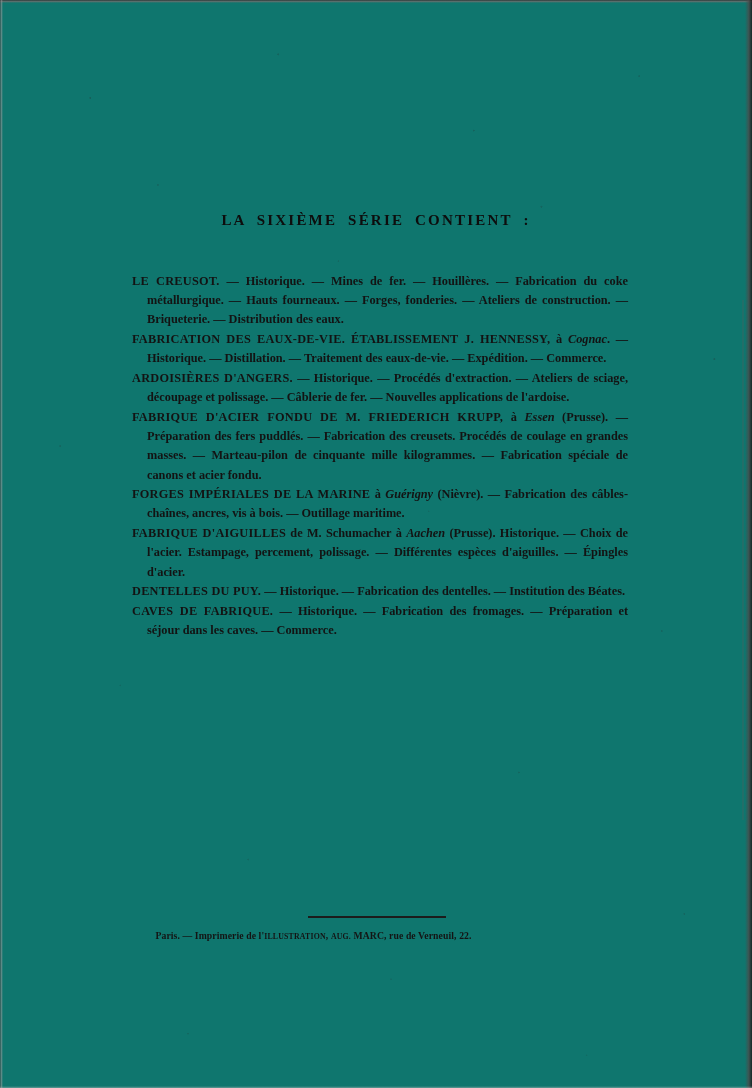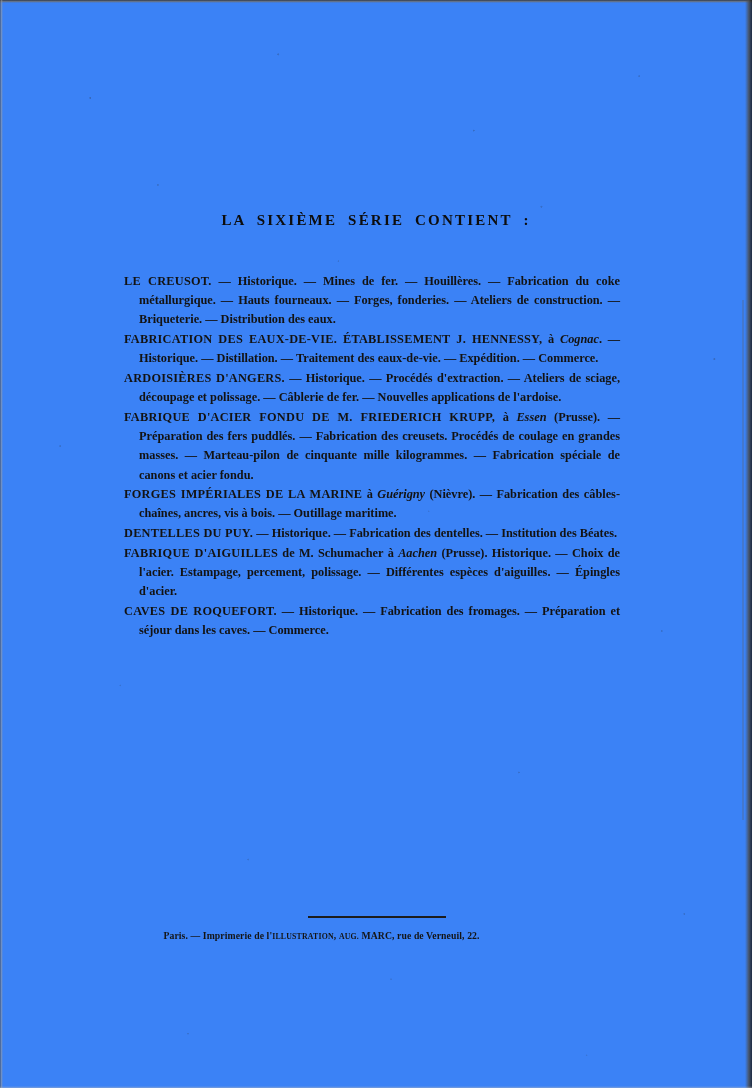--- a/index.html
+++ b/index.html
@@ -4,21 +4,21 @@
 <style>
   html, body {
     margin: 0;
     padding: 0;
     background: #ffffff;
   }
   .page {
     position: relative;
     width: 752px;
     height: 1088px;
-    background: #3b82f6;
+    background: #0f766e;
     overflow: hidden;
     font-family: "Liberation Serif", "DejaVu Serif", serif;
     color: #101010;
   }
 
   
   .edge-top {
     position: absolute;
     left: 0; top: 0;
     width: 752px; height: 3px;
@@ -88,21 +88,21 @@
     text-align: center;
     font-weight: bold;
     font-size: 15px;
     letter-spacing: 2.2px;
     word-spacing: 5px;
     color: #0d0d0d;
   }
 
   .toc {
     position: absolute;
-    left: 124px;
+    left: 132px;
     top: 272px;
     width: 496px;
   }
   .entry {
     font-size: 12.3px;
     line-height: 19.2px;
     text-align: justify;
     text-justify: inter-word;
     padding-left: 15px;
     text-indent: -15px;
@@ -122,21 +122,21 @@
   .rule {
     position: absolute;
     left: 308px;
     top: 916px;
     width: 138px;
     height: 2px;
     background: #1c1c1c;
   }
   .colophon {
     position: absolute;
-    left: 8px;
+    left: 0;
     top: 930px;
     width: 627px;
     text-align: center;
     font-size: 9.7px;
     font-weight: bold;
     color: #141414;
     letter-spacing: .1px;
   }
   .colophon .sc {
     font-size: 7.8px;
@@ -164,25 +164,25 @@
     <p class="entry"><span class="head">FABRICATION DES EAUX-DE-VIE. ÉTABLISSEMENT J. HENNESSY,</span><span> à </span><span class="it">Cognac</span><span>. — Historique. — Distillation. — Traitement des eaux-de-vie. — Expédition. — Commerce.</span></p>
 
 
     <p class="entry"><span class="head">ARDOISIÈRES D'ANGERS.</span><span> — Historique. — Procédés d'extraction. — Ateliers de sciage, découpage et polissage. — Câblerie de fer. — Nouvelles applications de l'ardoise.</span></p>
 
 
     <p class="entry"><span class="head">FABRIQUE D'ACIER FONDU DE M. FRIEDERICH KRUPP,</span><span> à </span><span class="it">Essen</span><span> (Prusse). — Préparation des fers puddlés. — Fabrication des creusets. Procédés de coulage en grandes masses. — Marteau-pilon de cinquante mille kilogrammes. — Fabrication spéciale de canons et acier fondu.</span></p>
 
     <p class="entry"><span class="head">FORGES IMPÉRIALES DE LA MARINE</span><span> à </span><span class="it">Guérigny</span><span> (Nièvre). — Fabrication des câbles-chaînes, ancres, vis à bois. — Outillage maritime.</span></p>
 
+    <p class="entry"><span class="head">FABRIQUE D'AIGUILLES</span><span> de M. Schumacher à </span><span class="it">Aachen</span><span> (Prusse). Historique. — Choix de l'acier. Estampage, percement, polissage. — Différentes espèces d'aiguilles. — Épingles d'acier.</span></p>
+
     <p class="entry"><span class="head">DENTELLES DU PUY.</span><span> — Historique. — Fabrication des dentelles. — Institution des Béates.</span></p>
 
-    <p class="entry"><span class="head">FABRIQUE D'AIGUILLES</span><span> de M. Schumacher à </span><span class="it">Aachen</span><span> (Prusse). Historique. — Choix de l'acier. Estampage, percement, polissage. — Différentes espèces d'aiguilles. — Épingles d'acier.</span></p>
-
-    <p class="entry"><span class="head">CAVES DE ROQUEFORT.</span><span> — Historique. — Fabrication des fromages. — Préparation et séjour dans les caves. — Commerce.</span></p>
+    <p class="entry"><span class="head">CAVES DE FABRIQUE.</span><span> — Historique. — Fabrication des fromages. — Préparation et séjour dans les caves. — Commerce.</span></p>
 
 
   </div>
 
   <div class="rule"></div>
 
   <div class="colophon"><span>Paris. — Imprimerie de l'</span><span class="sc">ILLUSTRATION</span><span>, </span><span class="sc">AUG.</span><span> MARC</span><span>, rue de Verneuil, 22.</span></div>
 
 </div>
 

